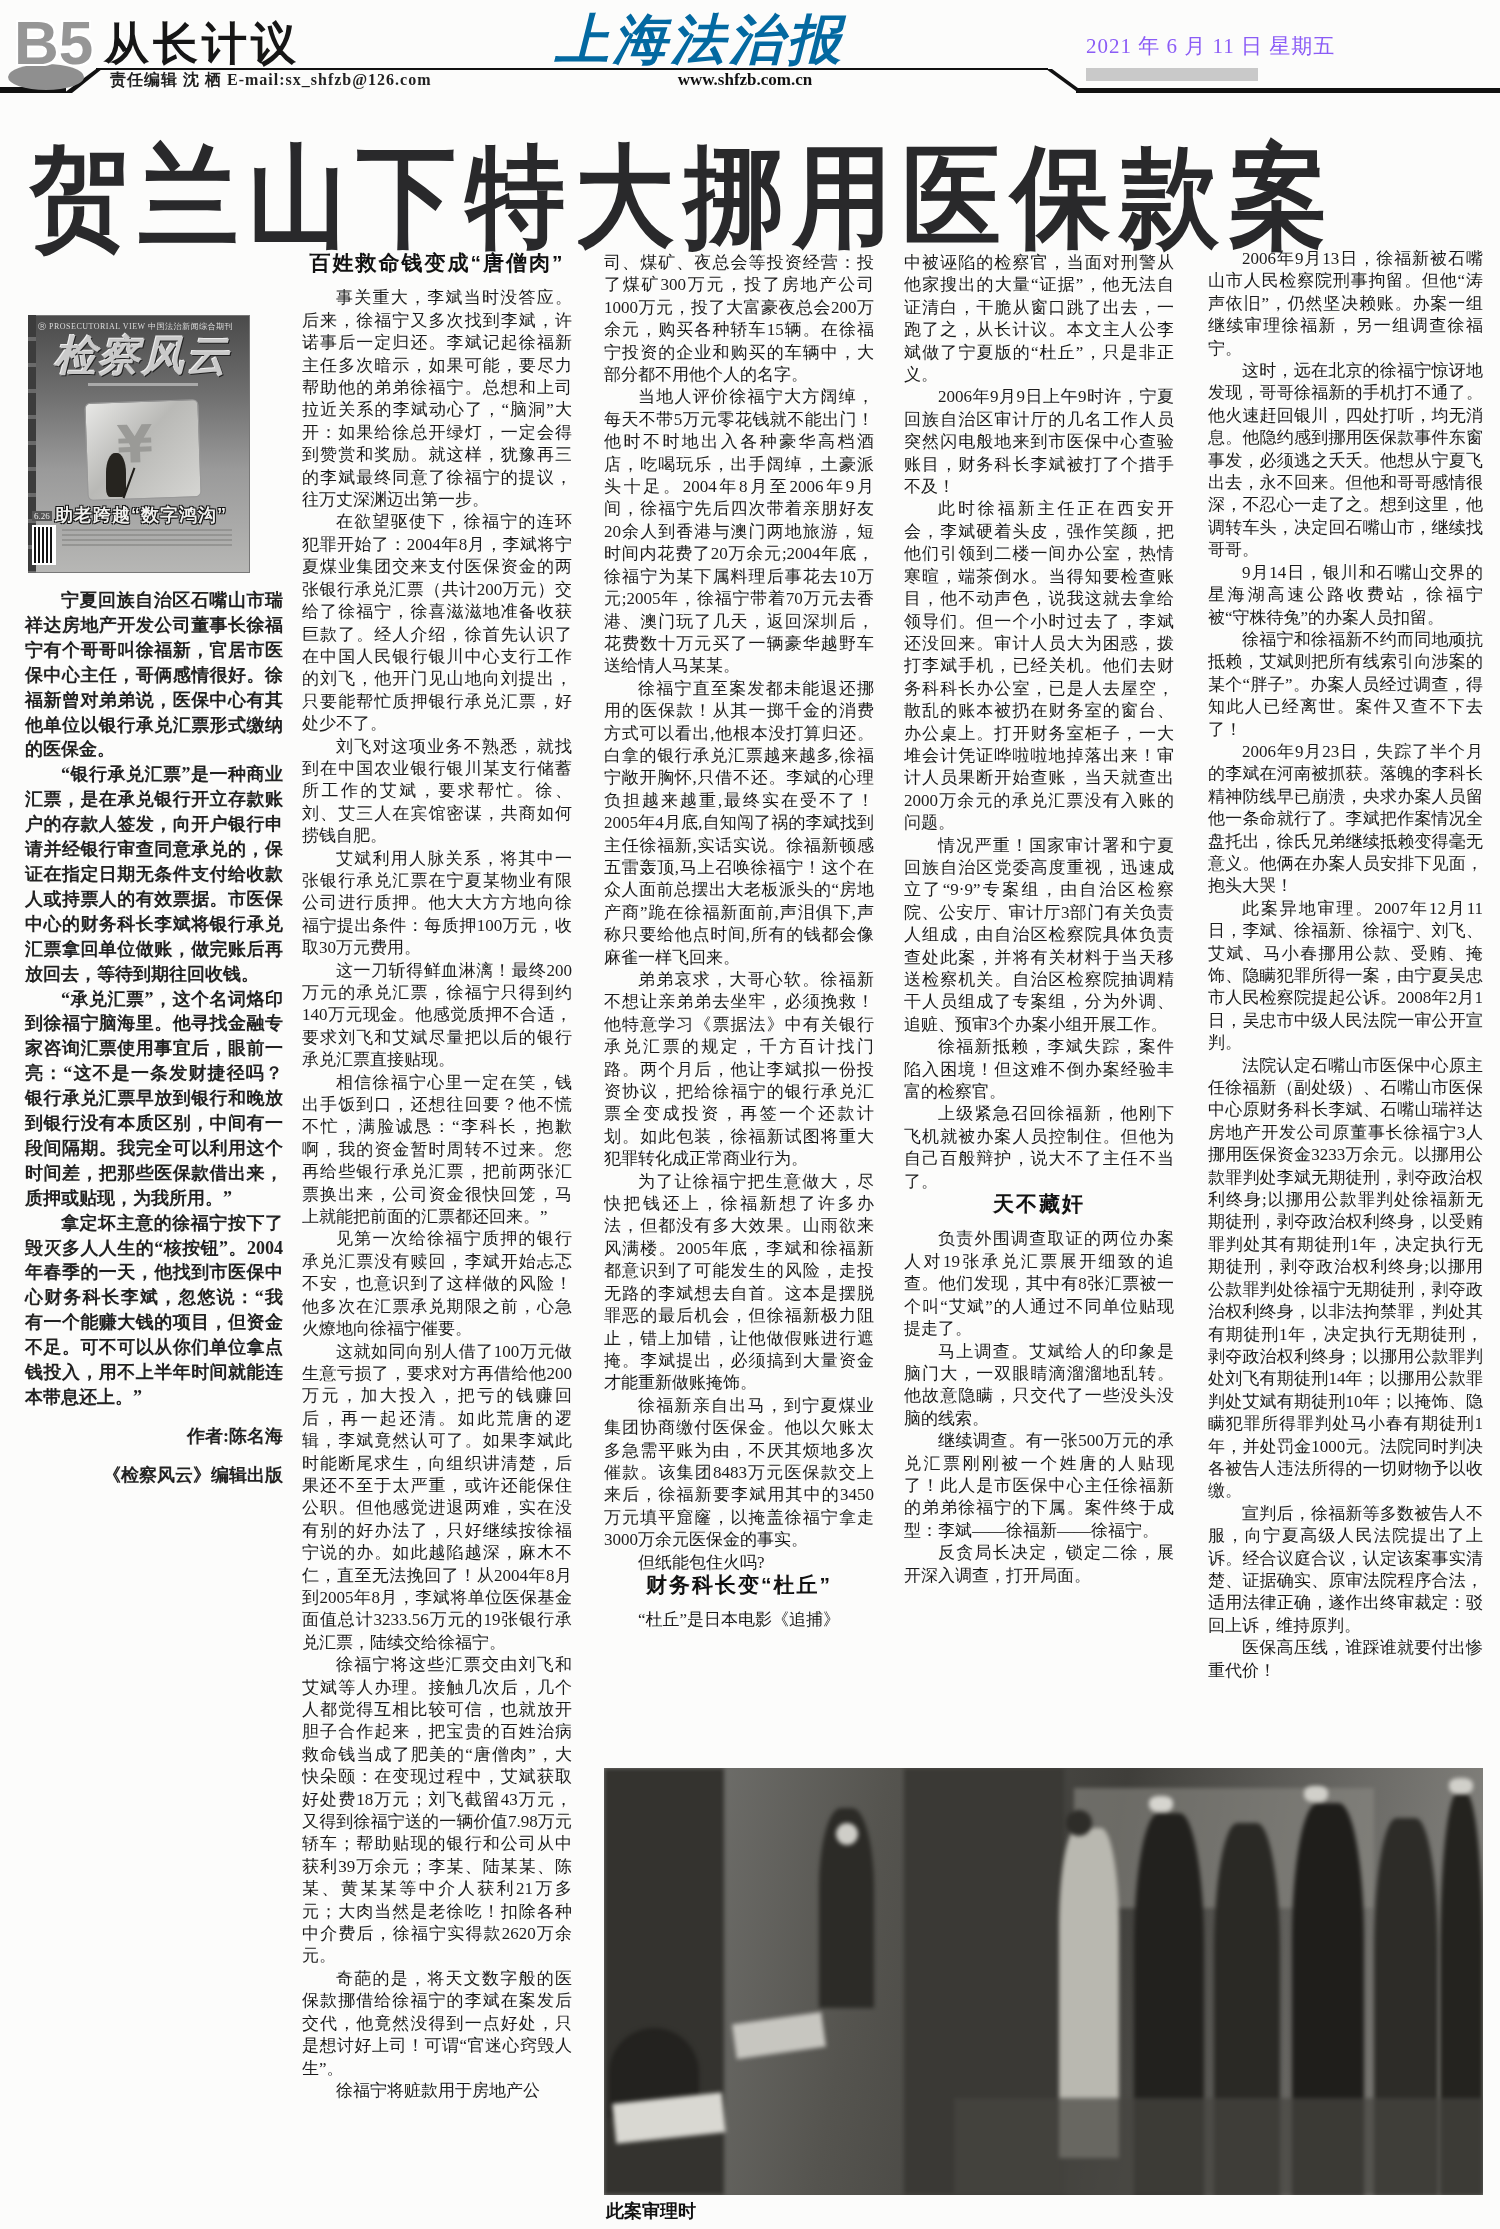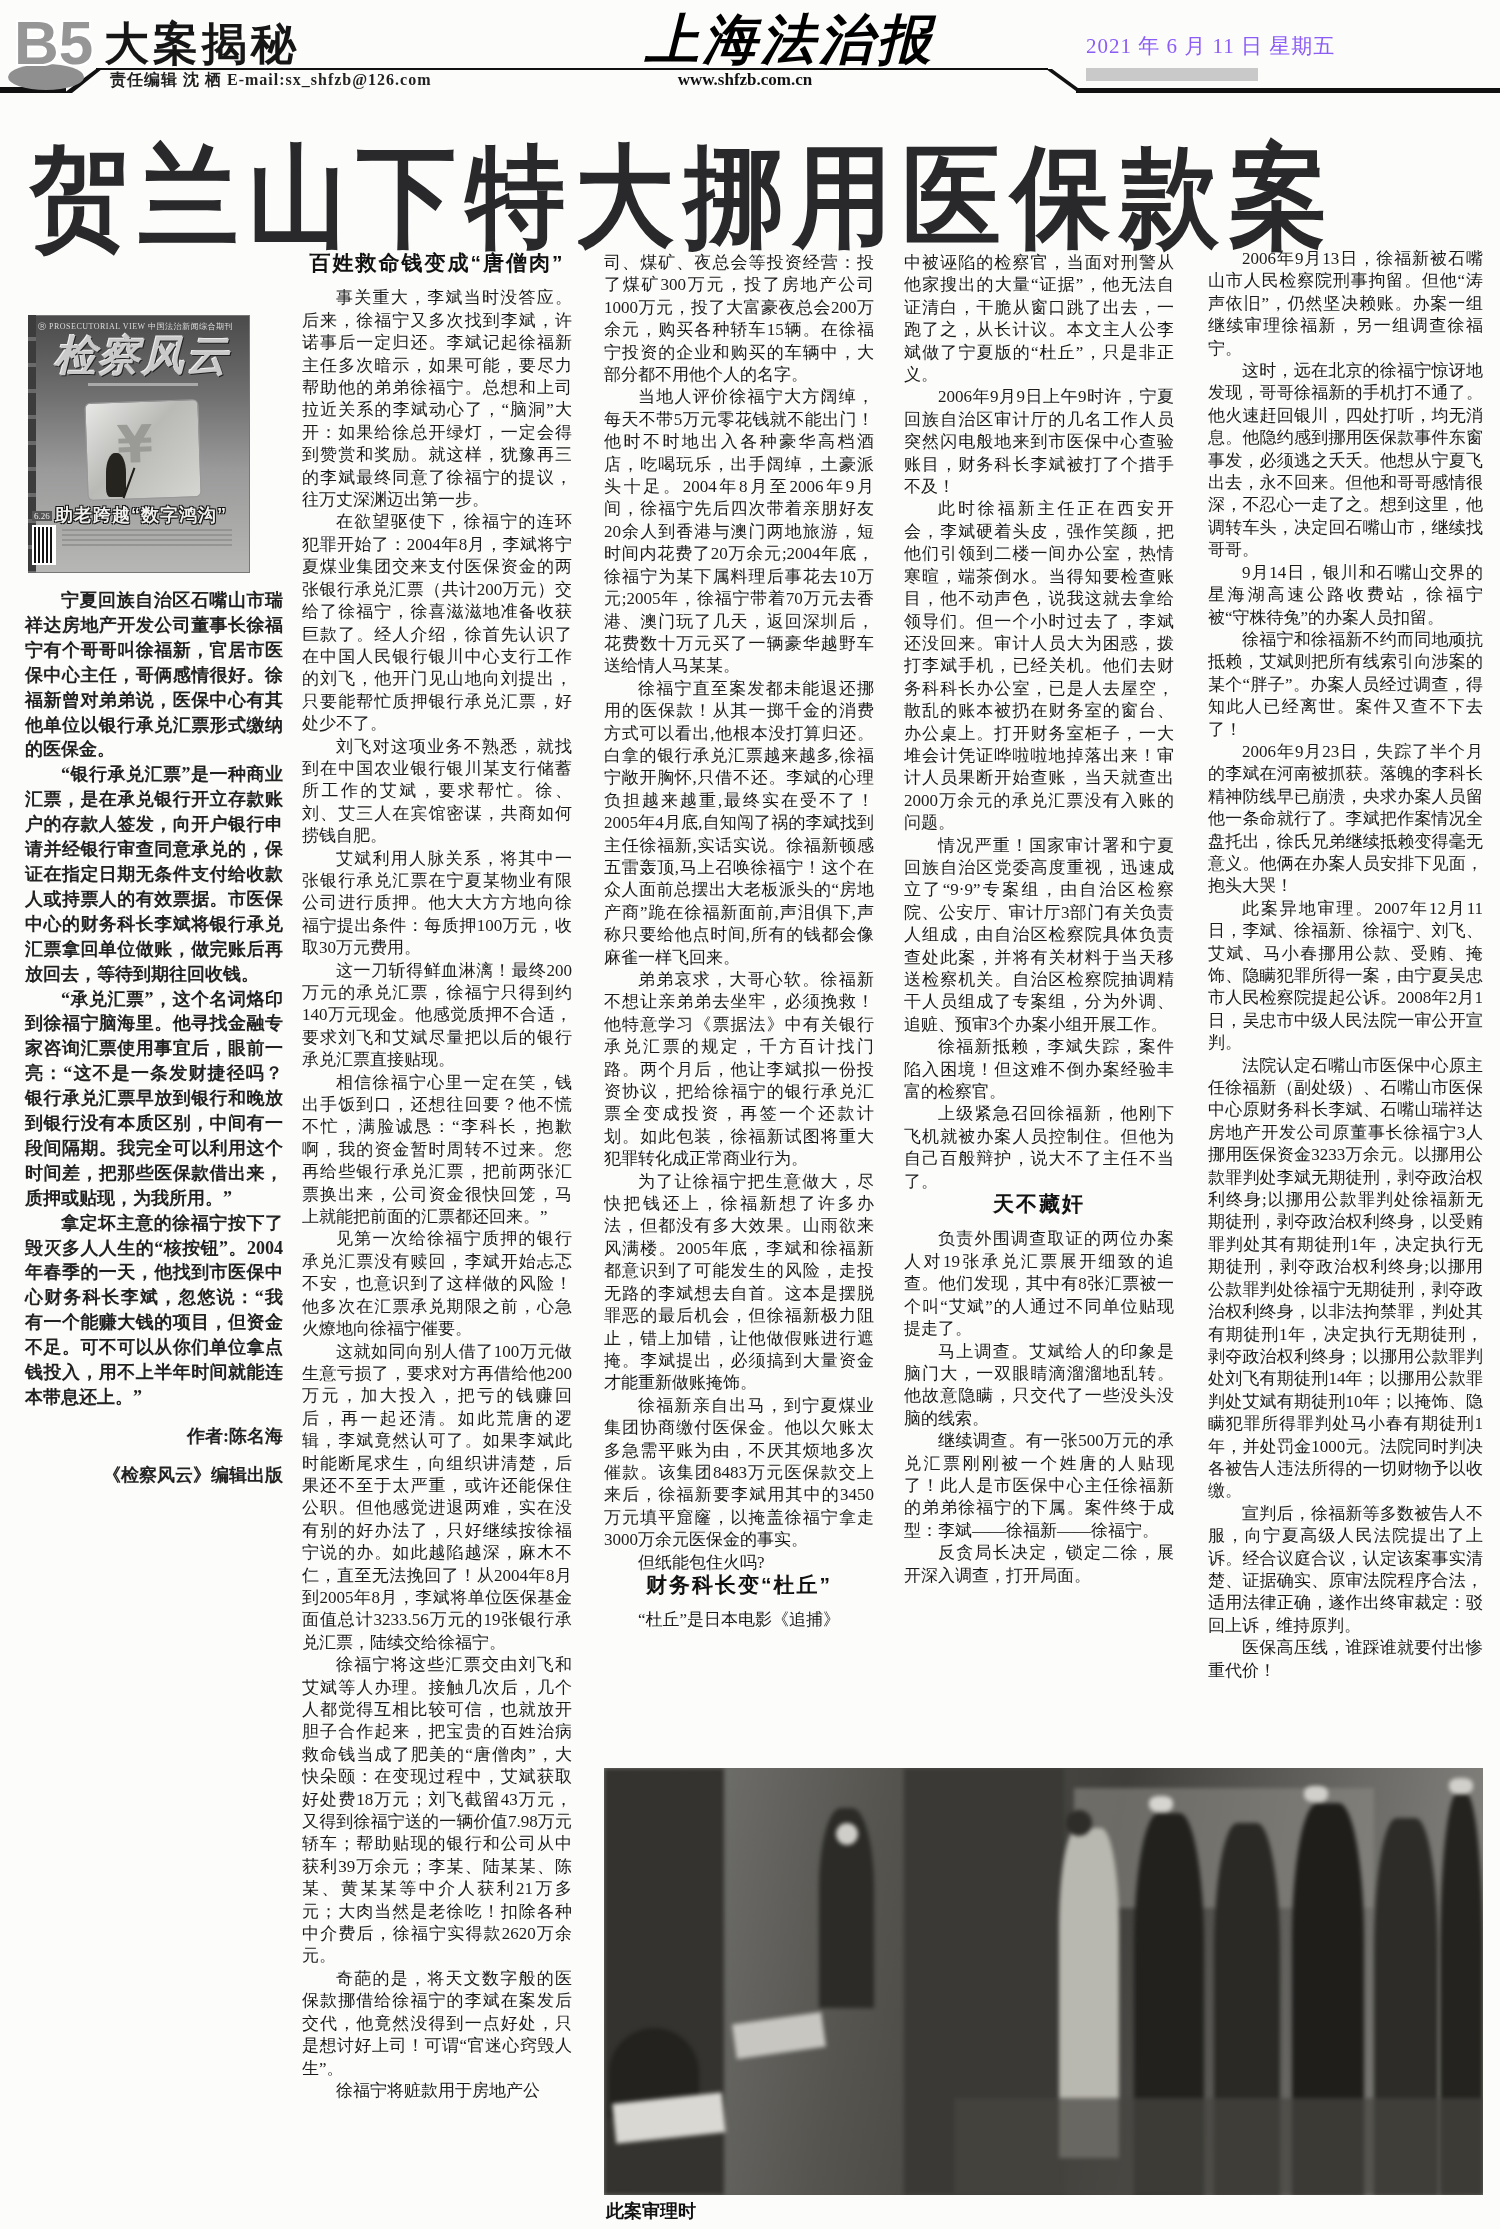--- a/index.html
+++ b/index.html
@@ -7,22 +7,22 @@
         font-family:"Liberation Serif","DejaVu Serif",serif;color:#1c1c1c;overflow:hidden;}
   
   .hdr{position:absolute;left:0;top:0;width:1500px;height:84px;margin-top:12px;}
   .b5-shadow{position:absolute;left:8px;top:52px;width:76px;height:26px;background:#8f8f8f;border-radius:50%;}
   .b5{position:absolute;left:14px;top:0px;font-family:"Liberation Sans","DejaVu Sans",sans-serif;
       font-weight:900;font-size:62px;line-height:62px;color:#969696;
       text-shadow:-2px -2px 0 #fff,2px -2px 0 #fff,-2px 2px 0 #fff,2px 2px 0 #fff,0 0 1px #555;}
   .sec-title{position:absolute;left:104px;top:2px;font-family:"Liberation Sans","DejaVu Sans",sans-serif;
       font-weight:900;font-size:45px;letter-spacing:4px;color:#161616;}
   .editor{position:absolute;left:110px;top:58px;font-size:16px;font-weight:bold;letter-spacing:1px;color:#222;}
-  .masthead{position:absolute;left:555px;top:0px;width:380px;text-align:right;
-      font-size:54px;line-height:56px;font-weight:bold;font-style:italic;color:#000000;letter-spacing:4px;}
+  .masthead{position:absolute;left:555px;top:0px;width:380px;text-align:left;
+      font-size:54px;line-height:56px;font-weight:bold;font-style:italic;color:#0369a1;letter-spacing:4px;}
   .website{position:absolute;left:555px;top:58px;width:380px;text-align:center;
       font-size:17px;font-weight:bold;color:#111;font-family:"Liberation Serif",serif;}
   .date{position:absolute;left:1086px;top:20px;font-size:21px;color:#8b5cf6;letter-spacing:1px;}
   .graybar{position:absolute;left:1086px;top:56px;width:172px;height:13px;background:#c9c9c9;}
   .hdr svg{position:absolute;left:0;top:0;}
   
   .headline{position:absolute;left:30px;top:124px;width:1320px;
       font-family:"Liberation Sans","DejaVu Sans",sans-serif;font-weight:900;font-size:99px;
       letter-spacing:10px;color:#29292b;white-space:nowrap;transform:scaleY(1.12);transform-origin:top left;}
   
@@ -78,21 +78,21 @@
   <div class="hdr">
     <svg width="1500" height="84">
       <rect x="0" y="75" width="66" height="6" fill="#111"></rect>
       <polygon points="64,81 96,57 102,57 72,81" fill="#111"></polygon>
       <rect x="96" y="56" width="952" height="2" fill="#111"></rect>
       <polygon points="1046,57 1052,57 1082,79 1076,79" fill="#111"></polygon>
       <rect x="1076" y="76" width="424" height="5" fill="#111"></rect>
     </svg>
     <div class="b5-shadow"></div>
     <div class="b5">B5</div>
-    <div class="sec-title">大案揭秘</div>
+    <div class="sec-title">从长计议</div>
     <div class="editor">责任编辑 沈  栖  E-mail:sx_shfzb@126.com</div>
     <div class="masthead">上海法治报</div>
     <div class="website">www.shfzb.com.cn</div>
     <div class="date">2021 年 6 月 11 日  星期五</div>
     <div class="graybar"></div>
   </div>
 
   <div class="headline">贺兰山下特大挪用医保款案</div>
 
   <div class="cover">

